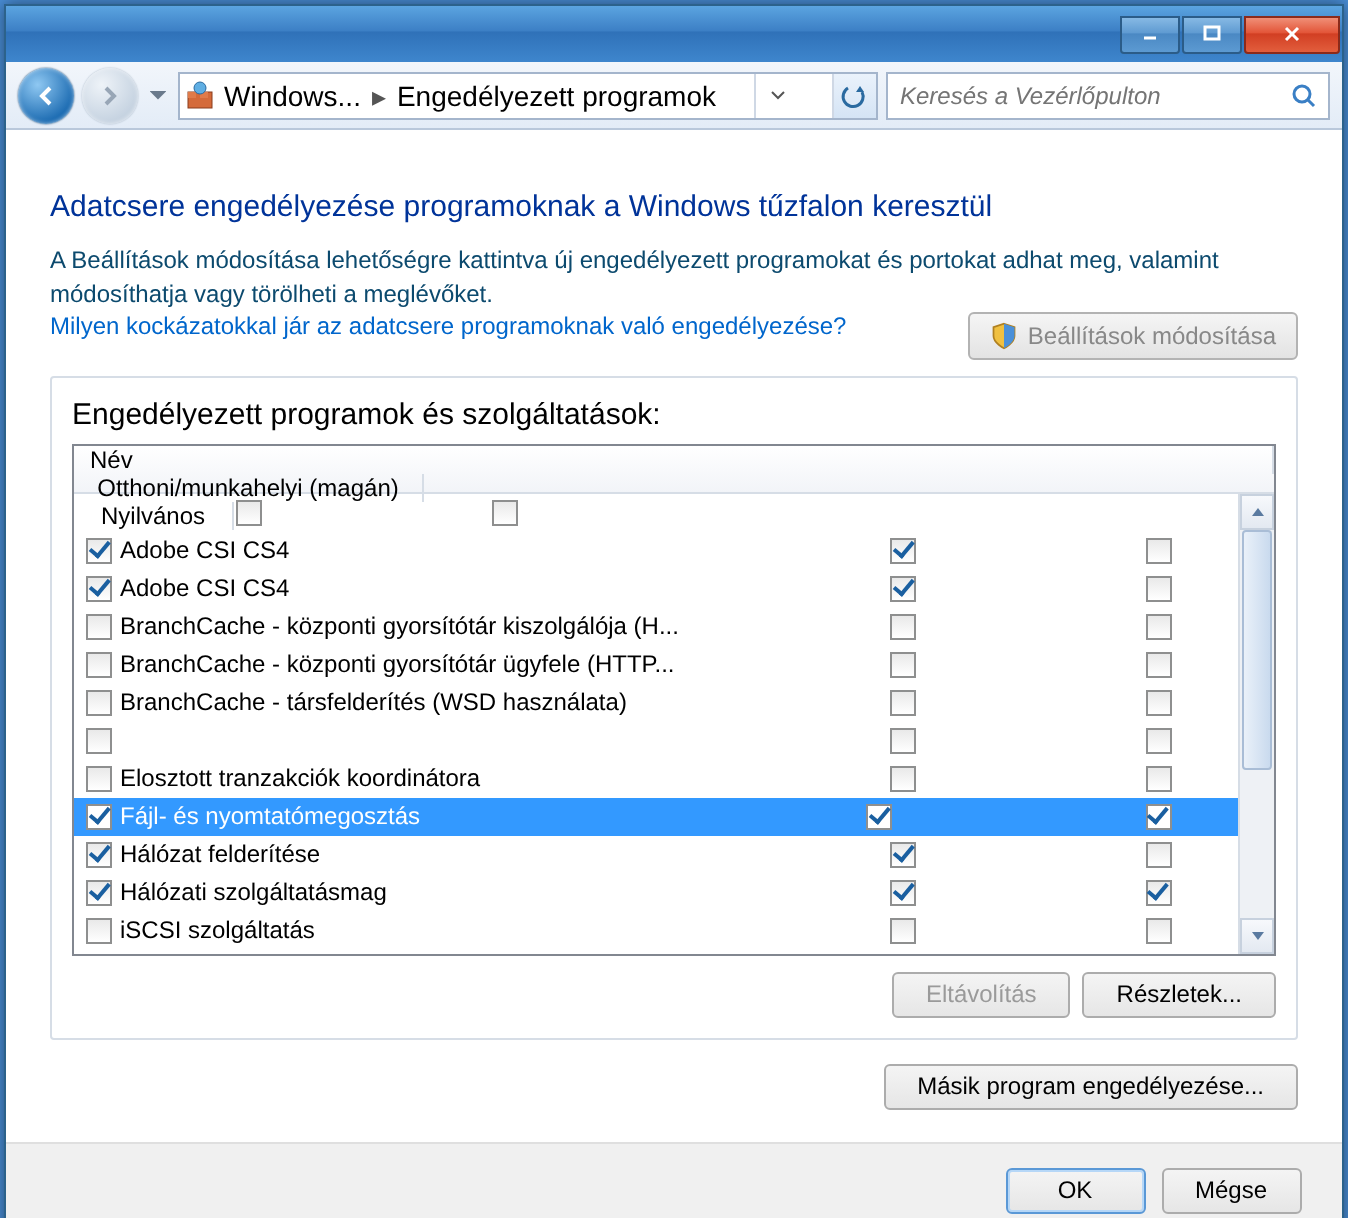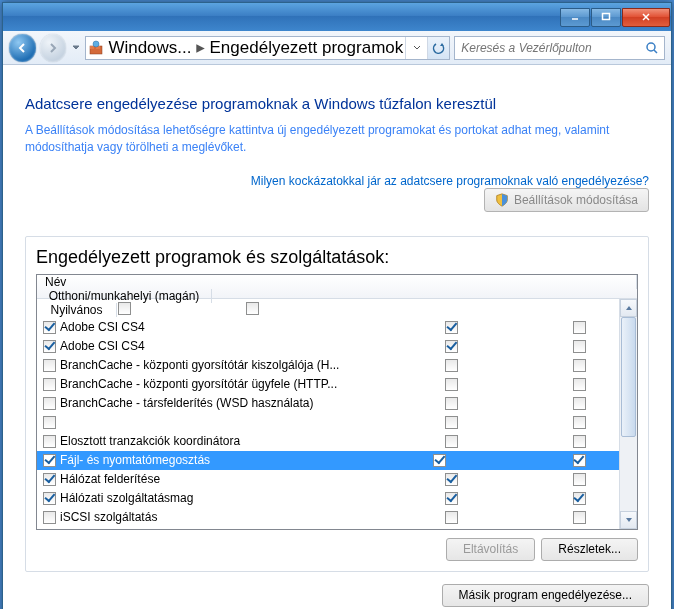--- a/index.html
+++ b/index.html
@@ -12,38 +12,38 @@
   .tb-btn.close { width:48px; background:linear-gradient(to bottom,#f08f77,#e25336 45%,#d13e22 46%,#e25e3d); border-color:#8b2a1a; }
   .tb-btn svg { stroke:#fff; stroke-width:1.5; fill:none; }
   .toolbar { height:34px; background:linear-gradient(to bottom,#f2f6fb,#e3ecf7); border-bottom:1px solid #b9c8db; display:flex; align-items:center; padding:0 6px; gap:4px; }
   .navbtn { width:28px; height:28px; border-radius:50%; display:flex; align-items:center; justify-content:center; }
   .navbtn.back { background:radial-gradient(circle at 35% 30%,#8fc8f2,#1e6db3 70%); box-shadow:inset 0 0 2px rgba(255,255,255,0.6),0 0 1px #0a3d6a; }
   .navbtn.fwd { background:radial-gradient(circle at 35% 30%,#eef3f8,#c6d3e1 70%); box-shadow:inset 0 0 2px rgba(255,255,255,0.6),0 0 1px #a0b0c0; }
   .navbtn svg { stroke:#fff; stroke-width:2; fill:none; }
   .navbtn.fwd svg { stroke:#98a6b6; }
   .drop { width:12px; display:flex; align-items:center; justify-content:center; }
   .drop svg { stroke:#6a7a8c; stroke-width:1; fill:#6a7a8c; }
-  .address { flex:1; height:24px; border:1px solid #a4b5cc; background:#fff; display:flex; align-items:center; font-size:17px; color:#000; }
+  .address { flex:1; height:24px; border:1px solid #a4b5cc; background:#fff; display:flex; align-items:center; font-size:14px; color:#000; }
   .addr-icon { width:20px; display:flex; align-items:center; justify-content:center; }
   .crumb { padding:0 2px; white-space:nowrap; }
   .crumb-sep { width:14px; display:flex; align-items:center; justify-content:center; color:#555; }
   .address .gobtn, .address .refbtn { width:22px; height:100%; display:flex; align-items:center; justify-content:center; border-left:1px solid #cfd8e5; margin-left:auto; }
   .address .refbtn { background:linear-gradient(to bottom,#eaf2fb,#d5e4f5); }
   .searchbox { width:222px; height:24px; border:1px solid #a4b5cc; background:#fff; display:flex; align-items:center; padding:0 4px; color:#777; font-size:12px; font-style:italic; }
   .searchbox input { border:none; outline:none; flex:1; font-size:12px; font-style:italic; color:#777; background:transparent; }
   .search-ic { width:16px; display:flex; align-items:center; justify-content:center; }
   .content { padding:30px 22px 16px; background:#fff; font-size:12px; color:#000; }
   .h1 { color:#003399; font-size:15px; margin-bottom:10px; }
-  .desc { color:#3b82f6; margin-bottom:18px; line-height:1.4; }
-  .toprow { display:flex; align-items:flex-end; justify-content:space-between; margin-bottom:24px;flex-direction:column; }
+  .desc { color:#0c4a6e; margin-bottom:0; line-height:1.4; }
+  .toprow { display:flex; align-items:flex-start; justify-content:space-between; margin-bottom:8px; }
   a.link { color:#0066cc; text-decoration:none; }
   .settings-btn { height:24px; border:1px solid #b3b3b3; background:linear-gradient(to bottom,#f5f5f5,#e3e3e3); color:#888; padding:0 10px; display:flex; align-items:center; gap:5px; font-size:12px; border-radius:3px; }
   .shield-ic { width:14px; height:14px; }
   .group { border:1px solid #d6dde6; border-radius:2px; padding:10px 10px 10px; }
-  .group-title { font-size:18px; margin-bottom:6px; }
+  .group-title { font-size:15px; margin-bottom:6px; }
   .listwrap { border:1px solid #828790; }
   .listhead { display:flex; background:linear-gradient(to bottom,#fff,#f2f4f8); border-bottom:1px solid #d6dde6; height:24px;flex-direction:column; }
   .col { display:flex; align-items:center; padding:0 8px; font-size:12px; border-right:1px solid #d6dde6; }
   .col.name { flex:1; }
   .col.home { width:175px; justify-content:center; text-align:center; }
   .col.pub { width:80px; justify-content:center; }
   .col.scroll { width:18px; border-right:none; padding:0; }
   .listbody { height:230px; overflow:hidden; position:relative; display:flex; }
   .rows { flex:1; }
   .row { display:flex; height:19px; align-items:center; font-size:12px; }

